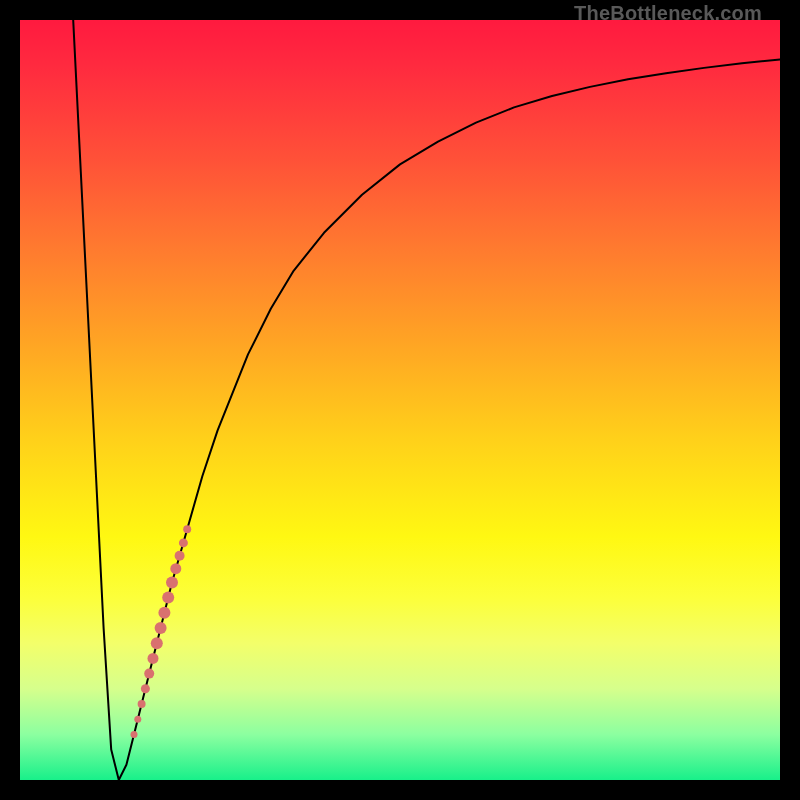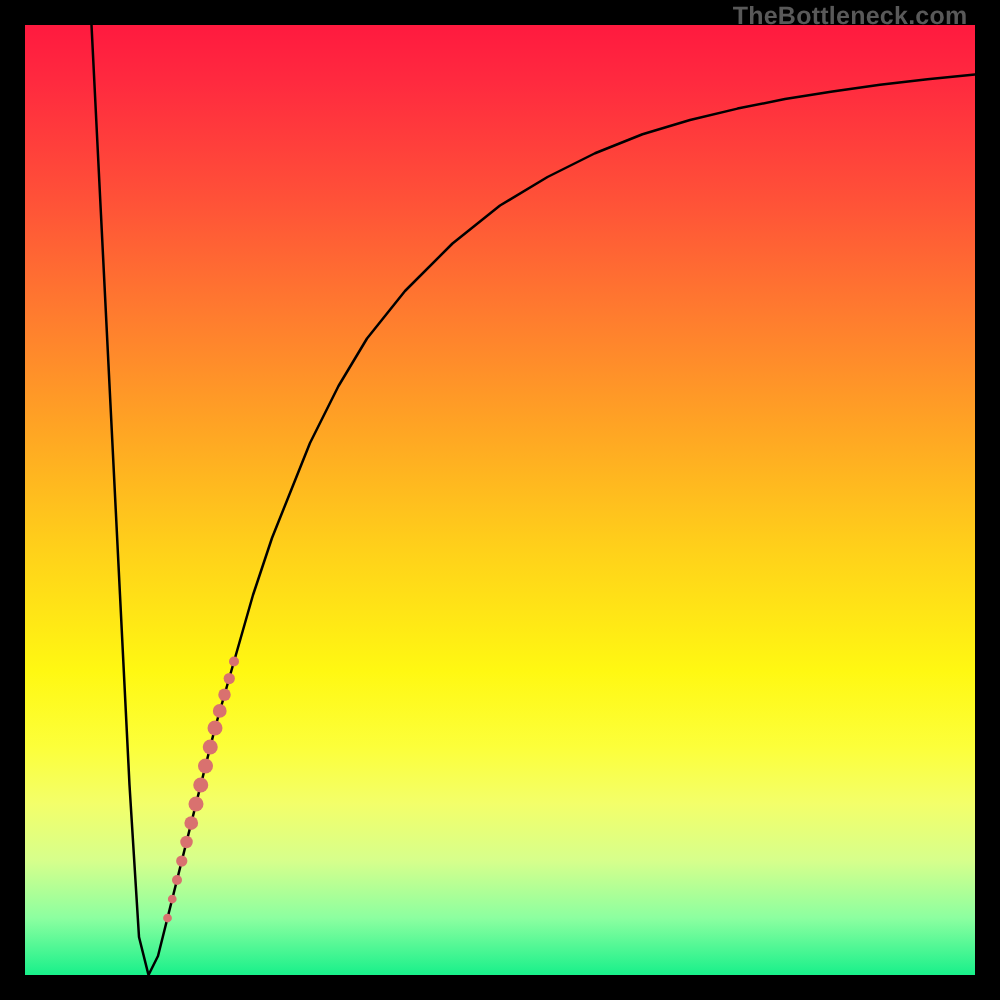--- a/index.html
+++ b/index.html
@@ -11,21 +11,20 @@
     background: #000;
     font-family: Arial, Helvetica, sans-serif;
   }
   .frame {
     position: absolute;
     top: 0;
     left: 0;
     width: 784px;
     height: 800px;
     background: #000;
-    padding-left: 12px;
   }
   .plot {
     position: absolute;
     top: 20px;
     left: 20px;
     width: 760px;
     height: 760px;
     overflow: hidden;
   }
   .gradient {

